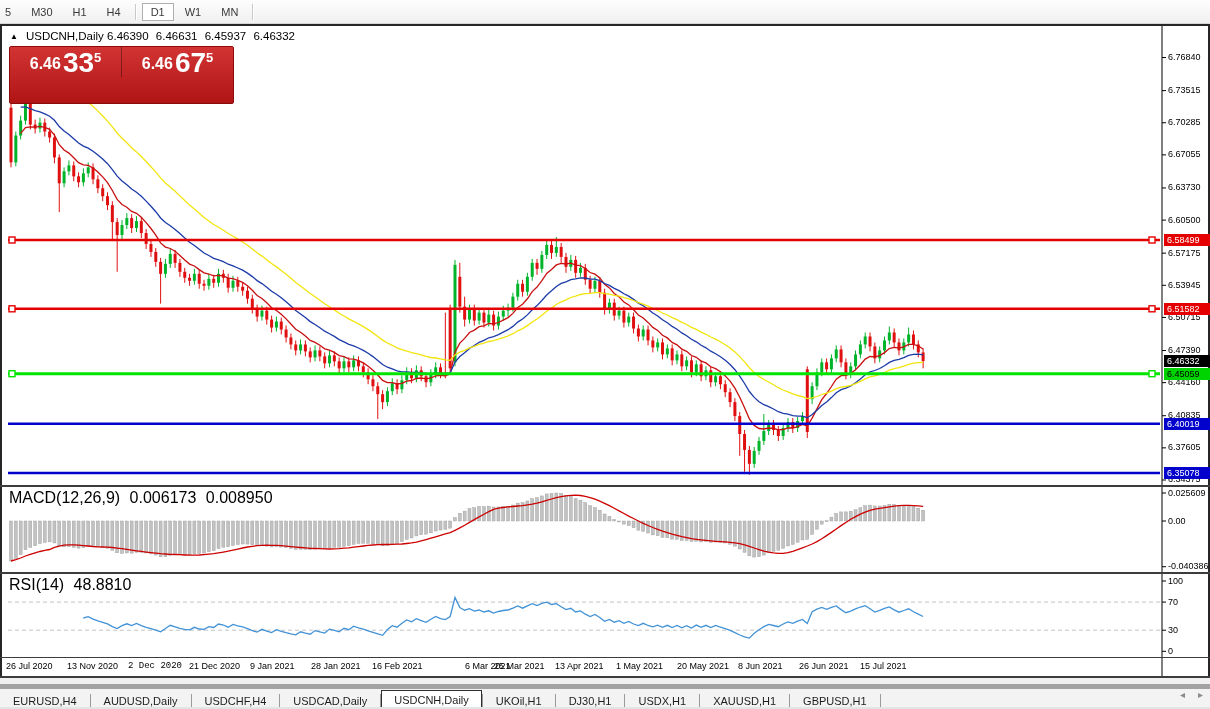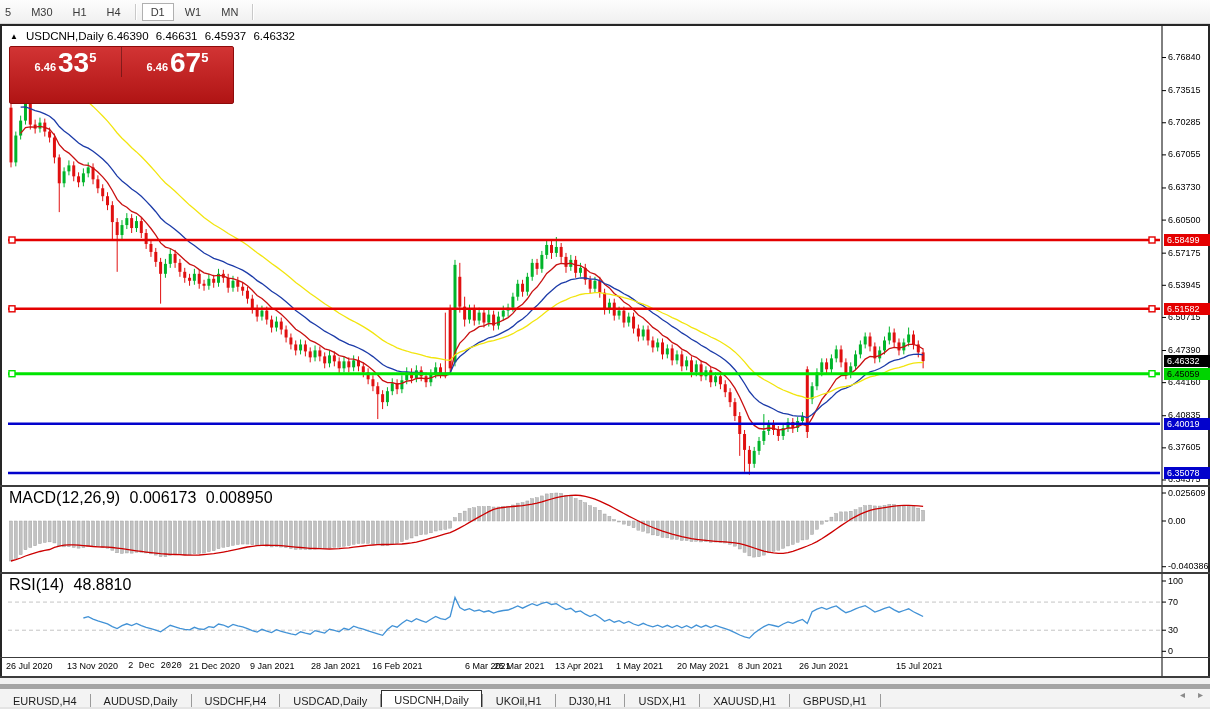--- a/index.html
+++ b/index.html
@@ -25,21 +25,21 @@
   .obtn{width:54px;height:22px;margin:1px;color:#fff;font-size:12.5px;text-align:center;line-height:20px;
     background:linear-gradient(#dd4a4a,#b41515);border:1px solid #9c1010;border-radius:2px;position:relative;cursor:pointer;}
   .obtn:after{content:"";position:absolute;left:6px;right:6px;bottom:3px;height:1px;background:rgba(255,255,255,.55);}
   #vol{flex:1;display:flex;margin:1px;border:1px solid #9a9a9a;border-radius:2px;overflow:hidden;background:#d9d9d9;}
   .spin{width:19px;background:linear-gradient(#f4f4f4,#d8d8d8);color:#4a6f9e;font-size:9px;text-align:center;
     line-height:21px;border-left:1px solid #bdbdbd;border-right:1px solid #bdbdbd;cursor:pointer;}
   #vol input{flex:1;border:0;outline:0;font-size:13px;text-align:right;padding:0 6px 0 0;color:#111;min-width:0;background:#fff;}
   .row2{display:flex;height:30px;}
   .bigpx{flex:1;color:#fff;display:flex;align-items:flex-end;justify-content:center;padding-bottom:1px;position:relative;}
   .bigpx.l{border-right:1px solid rgba(0,0,0,.35);}
-  .bigpx .sm{font-size:11px;font-weight:bold;margin:0 2px 3px 0;}
+  .bigpx .sm{font-size:16px;font-weight:bold;margin:0 2px 3px 0;}
   .bigpx .lg{font-size:28px;font-weight:bold;line-height:26px;}
   .bigpx .sup{font-size:13px;font-weight:bold;position:relative;top:-11px;}
   
   .axlabel{position:absolute;left:1168px;width:44px;font-size:9px;color:#000;z-index:4;}
   .badge{position:absolute;left:1164px;width:44px;font-size:9px;z-index:5;padding:1px 2px 1px 3px;}
   .ind-label{position:absolute;left:9px;font-size:16px;color:#000;z-index:4;}
   .ind-label span{margin-right:5px;}
   .datelabel{position:absolute;top:661px;font-size:9px;color:#000;z-index:4;white-space:nowrap;}
   .sep{position:absolute;left:0;width:1210px;background:#3c3c3c;z-index:3;}
   
@@ -784,13 +784,13 @@
 <div class="datelabel" style="left: 250px;">9 Jan 2021</div>
 <div class="datelabel" style="left: 311px; text-align: center;">28 Jan 2021</div>
 <div class="datelabel" style="left: 372px;">16 Feb 2021</div>
 <div class="datelabel" style="left: 425px; margin-left: 40px;">6 Mar 2021</div>
 <div class="datelabel" style="left: 494px;">25 Mar 2021</div>
 <div class="datelabel" style="left: 555px;">13 Apr 2021</div>
 <div class="datelabel" style="left: 616px;">1 May 2021</div>
 <div class="datelabel" style="left: 677px;">20 May 2021</div>
 <div class="datelabel" style="left: 738px;">8 Jun 2021</div>
 <div class="datelabel" style="left: 799px;">26 Jun 2021</div>
-<div class="datelabel" style="left: 896px;">15 Jul 2021</div>
+<div class="datelabel" style="left: 860px;">15 Jul 2021</div>
 
 </body></html>

